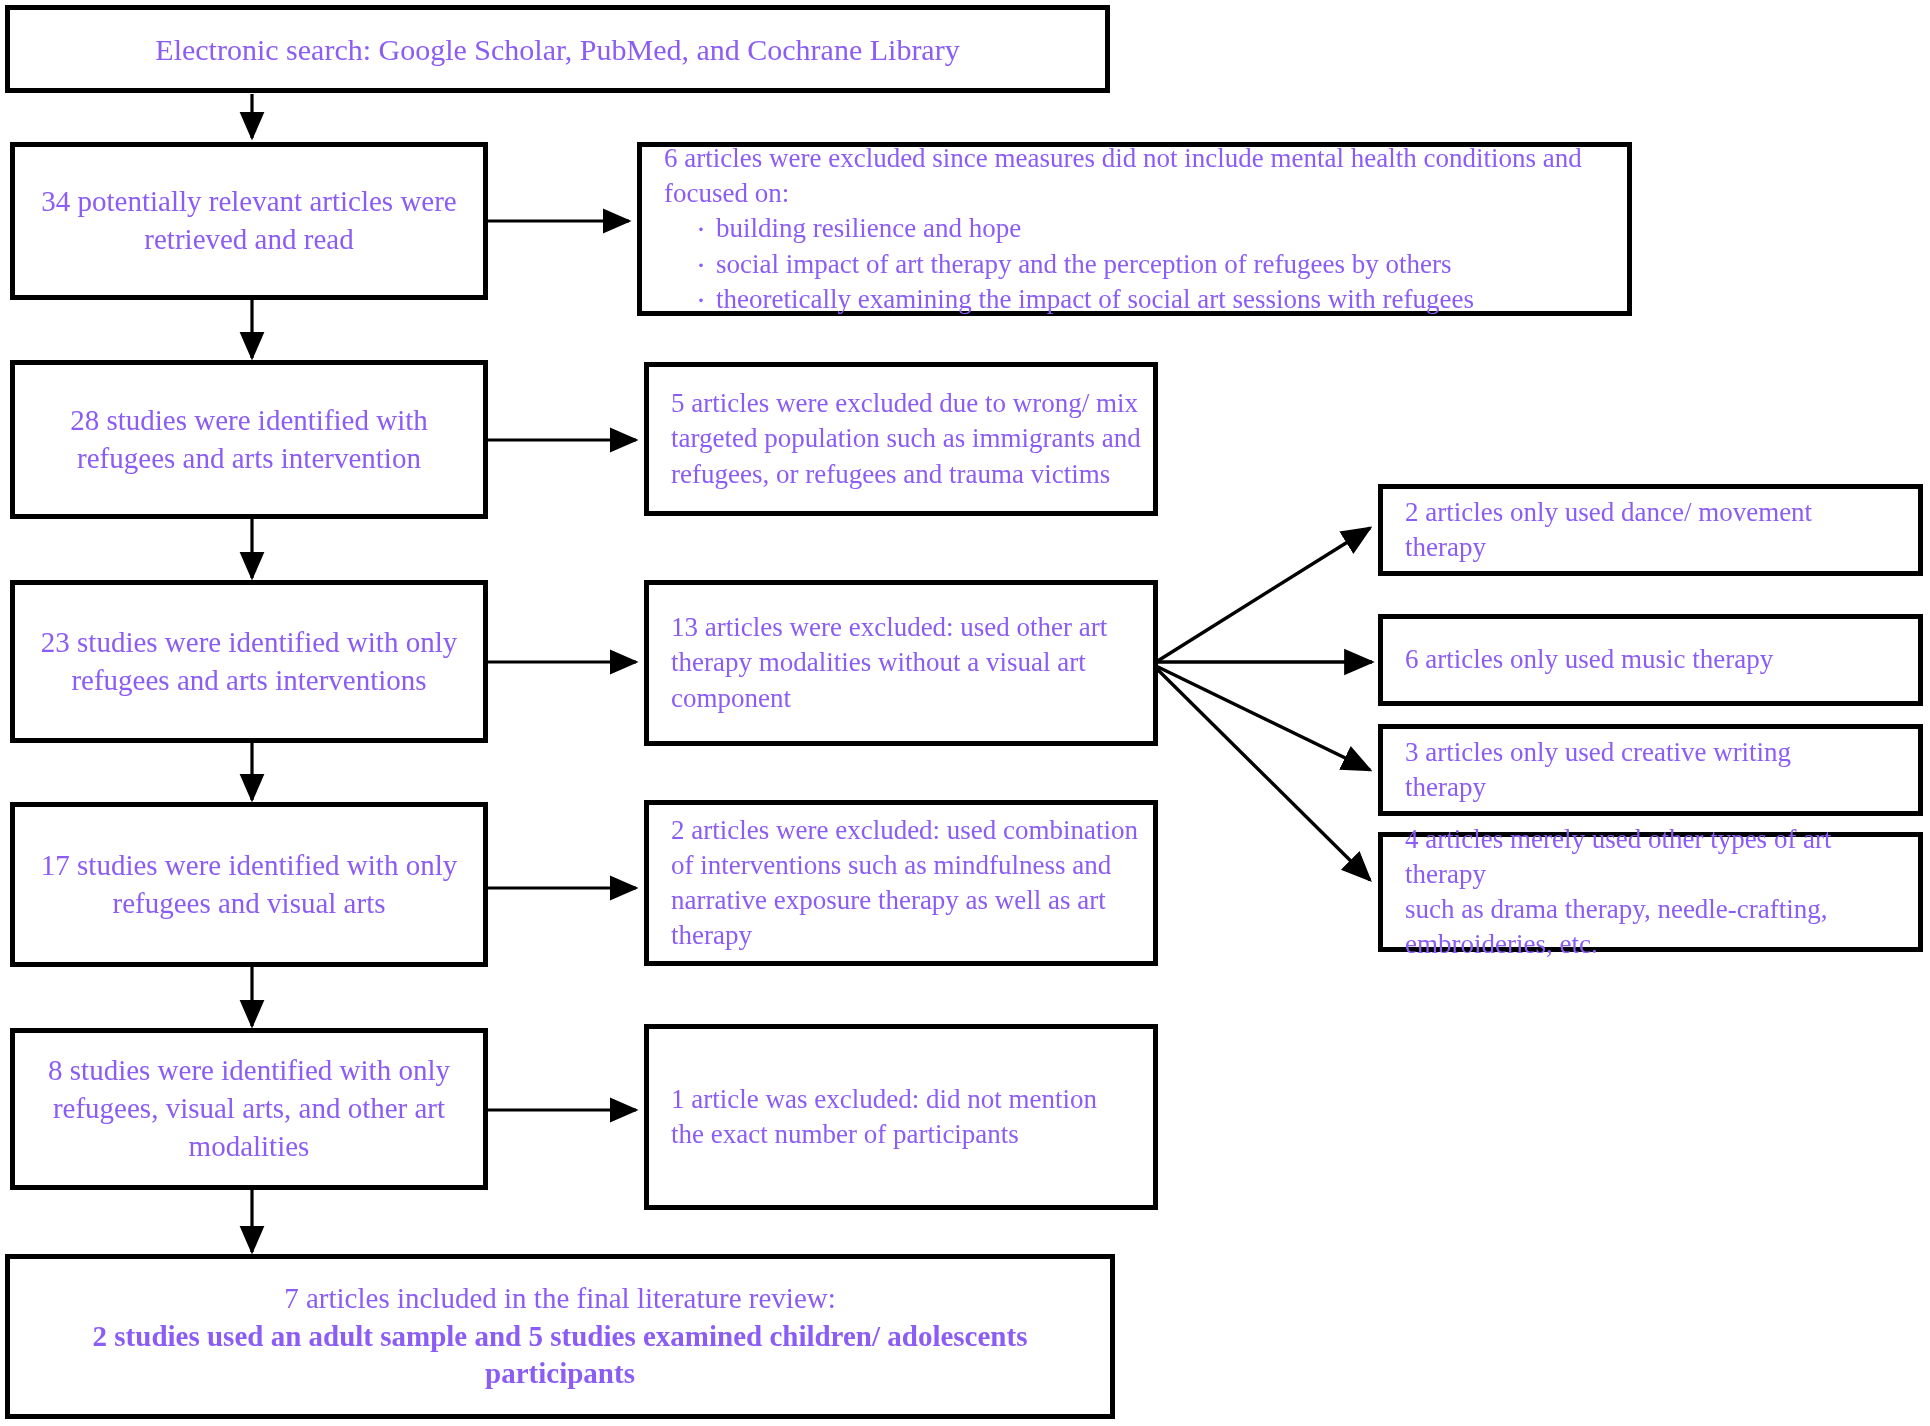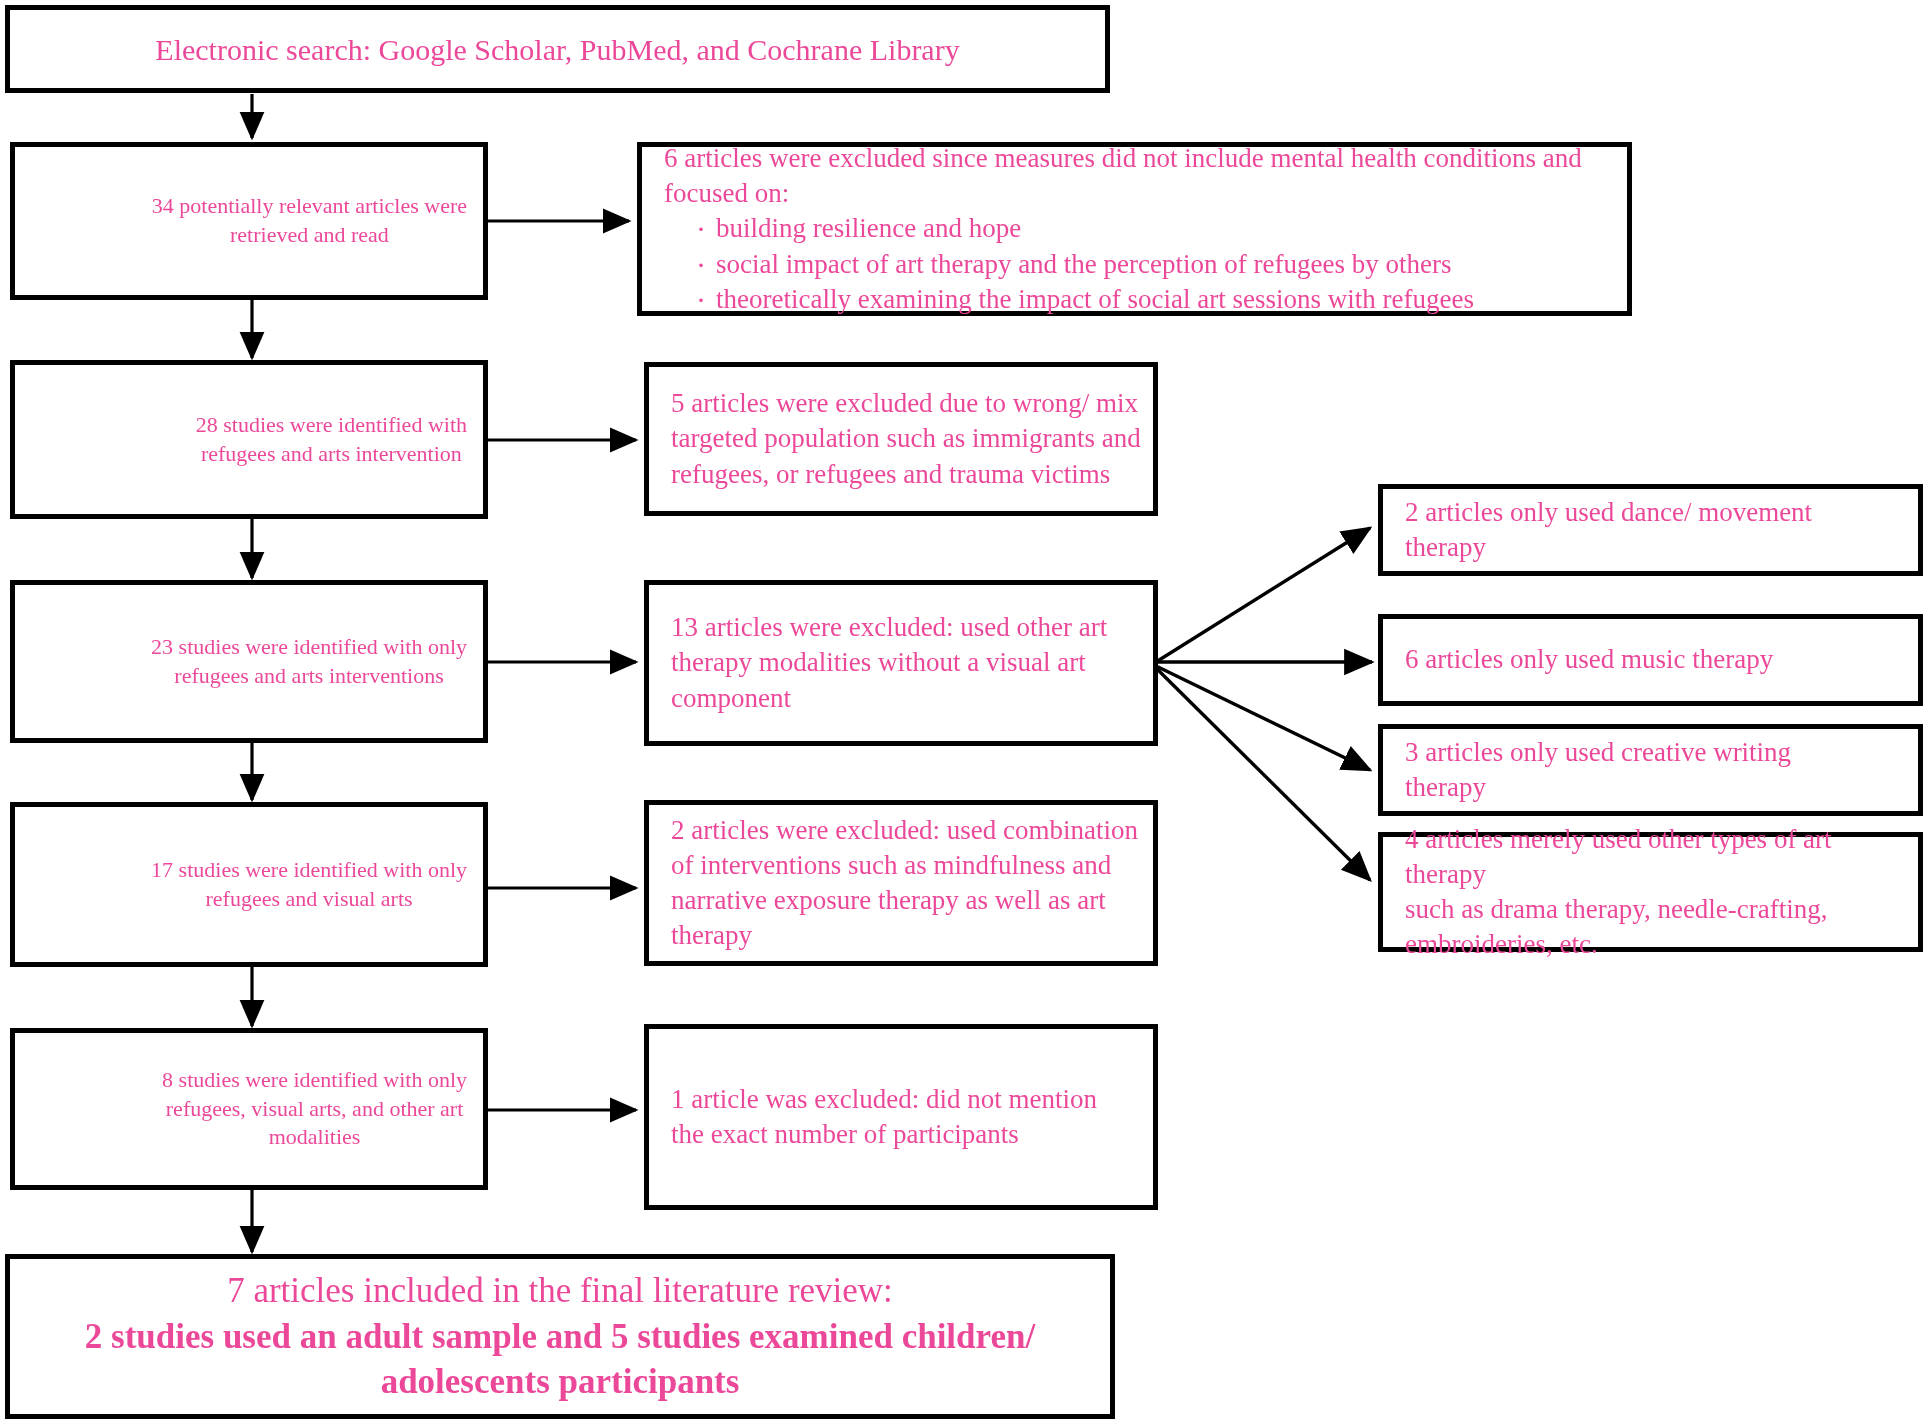--- a/index.html
+++ b/index.html
@@ -21,36 +21,36 @@
   }
   .node {
     position: absolute;
     box-sizing: border-box;
     background: #ffffff;
     border: 5px solid #000000;
     display: flex;
     flex-direction: column;
     justify-content: center;
     line-height: 1.30;
-    color: #ec4899;
+    color: #8b5cf6;
   }
   .node .txt {
     display: block;
     white-space: pre-line;
   }
   .align-center { text-align: center; }
   .align-left { text-align: left; }
   .pad-left { padding-left: 22px; }
   .pad-center { padding-left: 16px; padding-right: 16px; }
   .bold { font-weight: bold; }
   .fs-root   { font-size: 30px; }
-  .fs-main   { font-size: 22px; align-items: flex-end; }
+  .fs-main   { font-size: 29px; }
   .fs-excl   { font-size: 27px; }
   .fs-mod    { font-size: 27px; }
-  .fs-final  { font-size: 35px; }
+  .fs-final  { font-size: 29px; }
   .bullets {
     margin: 0;
     padding: 0;
     list-style: none;
   }
   .bullets li {
     padding-left: 52px;
     position: relative;
     white-space: pre-line;
   }

